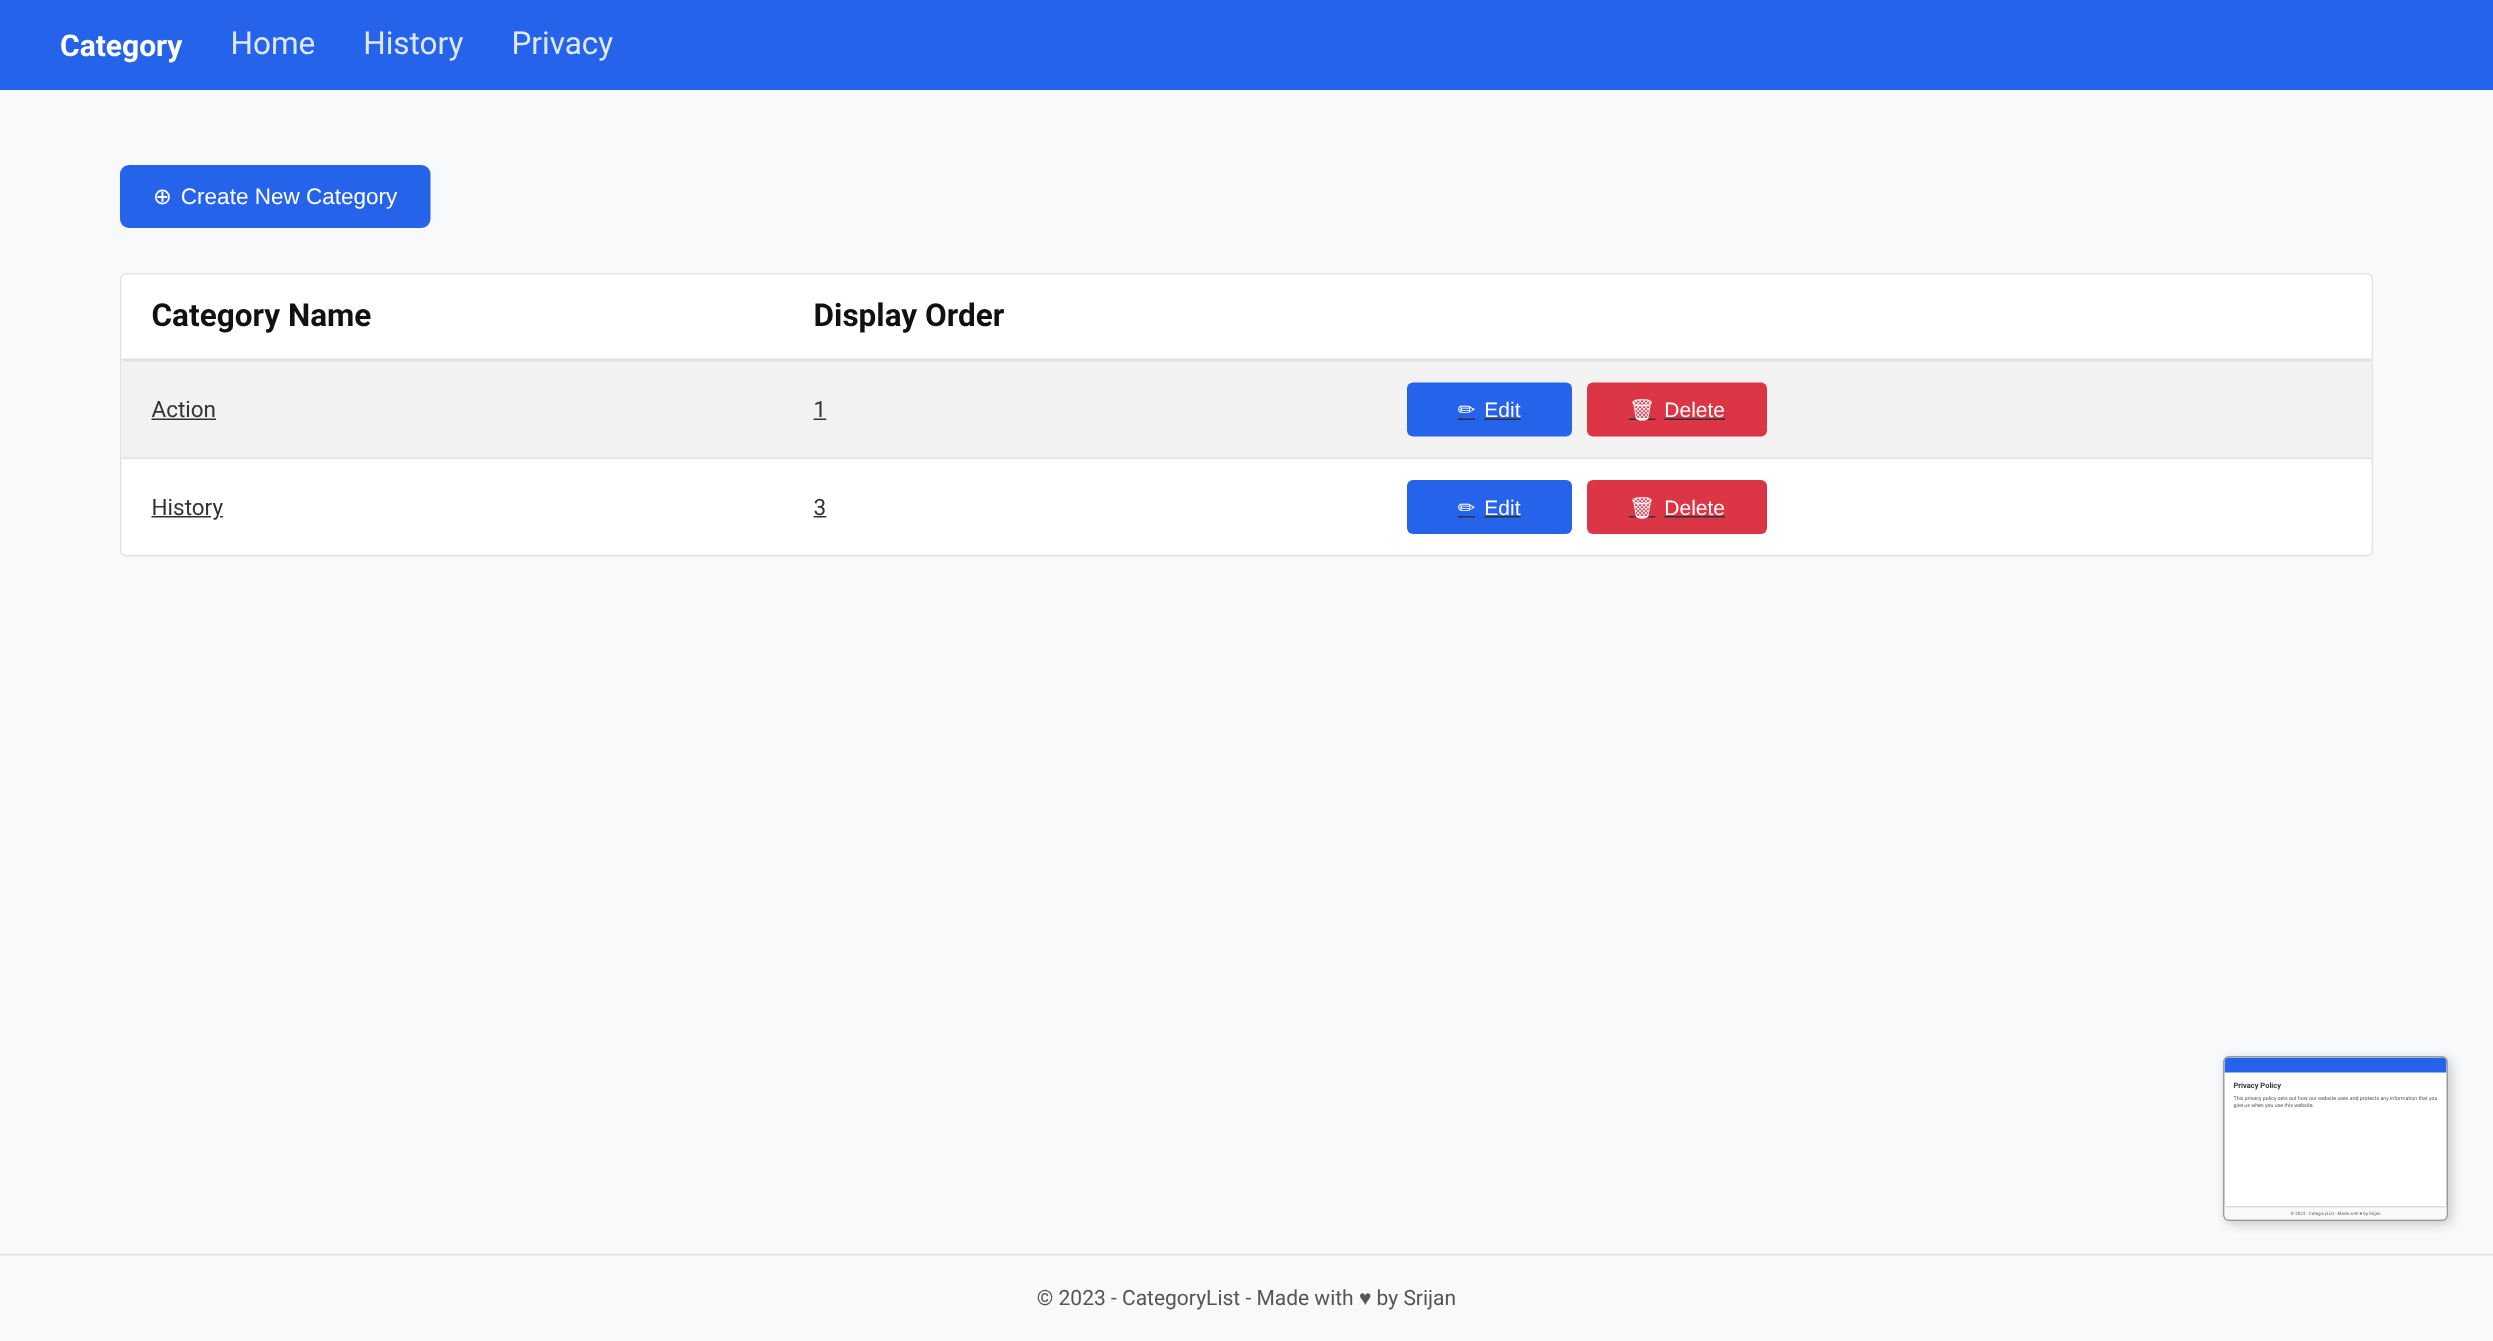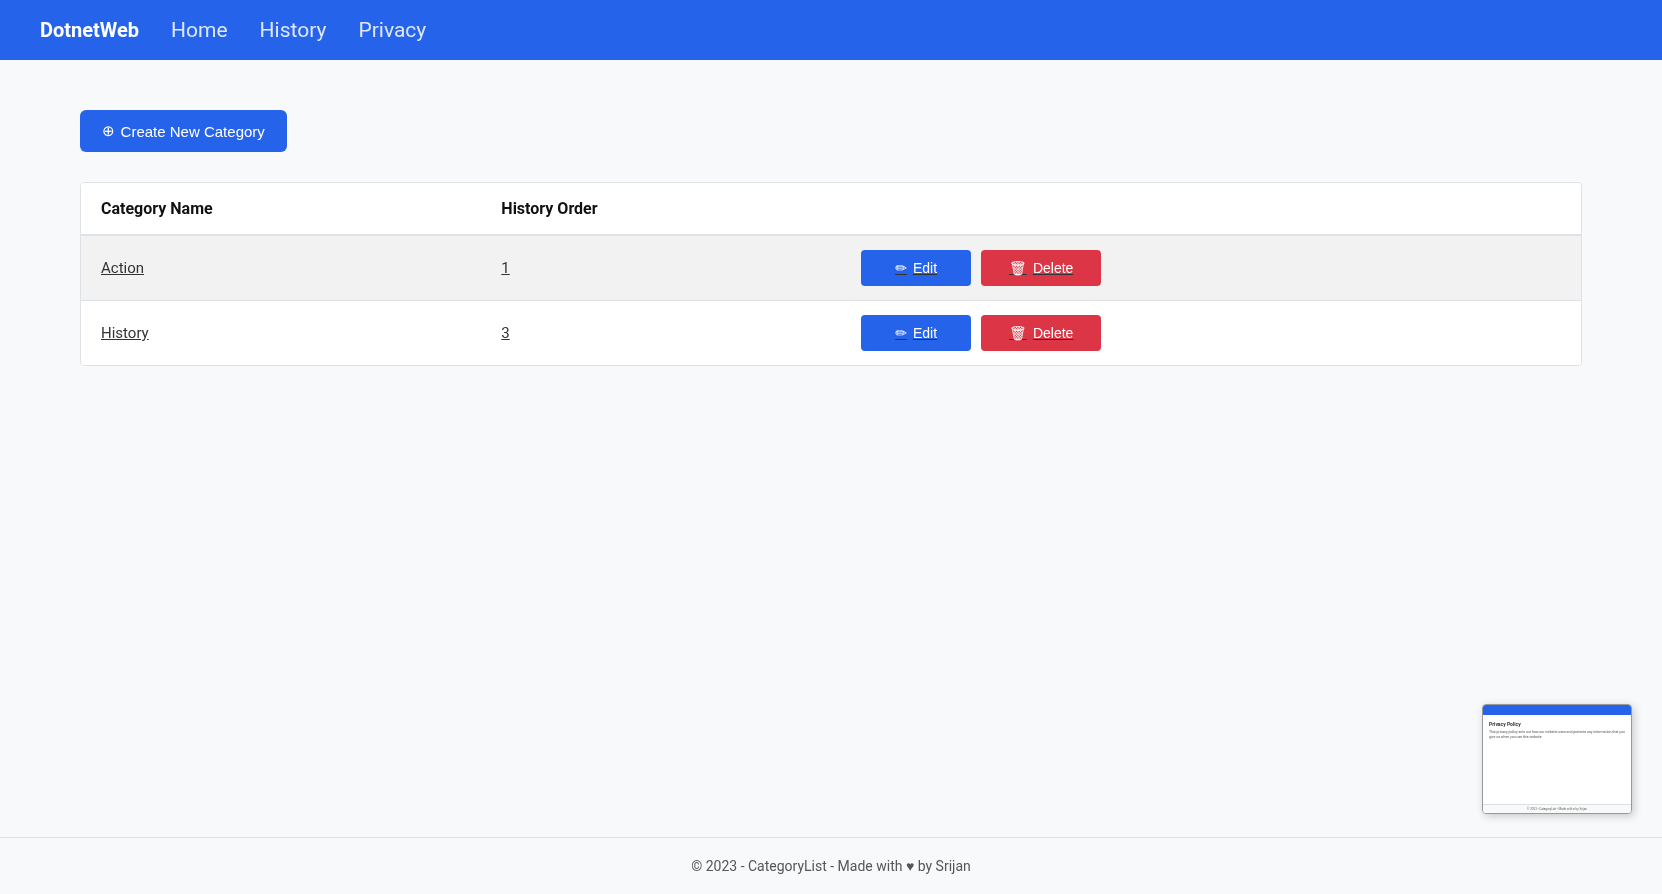--- a/index.html
+++ b/index.html
@@ -70,21 +70,21 @@
       width: 100%;
       border-collapse: collapse;
     }
     thead tr {
       background: white;
     }
     th {
       padding: 16px 20px;
       text-align: left;
       font-weight: 700;
-      font-size: 16px;
+      font-size: 21px;
       color: #111;
       border-bottom: 2px solid #dee2e6;
     }
     td {
       padding: 14px 20px;
       font-size: 15px;
       color: #333;
       border-bottom: 1px solid #dee2e6;
       vertical-align: middle;
       text-decoration: underline;
@@ -178,40 +178,40 @@
       color: #666;
       padding: 2px;
       background: #f8f9fa;
       border-top: 0.5px solid #ddd;
     }
   </style>
 </head>
 <body>
 
 <nav class="navbar">
-  <a class="navbar-brand">DotnetWeb</a>
+  <a class="navbar-brand">Category</a>
   <a class="navbar-link">Home</a>
   <a class="navbar-link">History</a>
   <a class="navbar-link">Privacy</a>
 </nav>
 
 <main class="main-content">
   <div class="page-header">
     <button class="btn-create">
       <span>⊕</span>
       <span>Create New Category</span>
     </button>
   </div>
 
   <div class="table-container">
     <table>
       <thead>
         <tr>
           <th>Category Name</th>
-          <th>History Order</th>
+          <th>Display Order</th>
           <th></th>
         </tr>
       </thead>
       <tbody id="table-body">
       <tr>
             <td>Action</td>
             <td>1</td>
             <td>
               <div class="actions-cell">
                 <button class="btn-edit">

